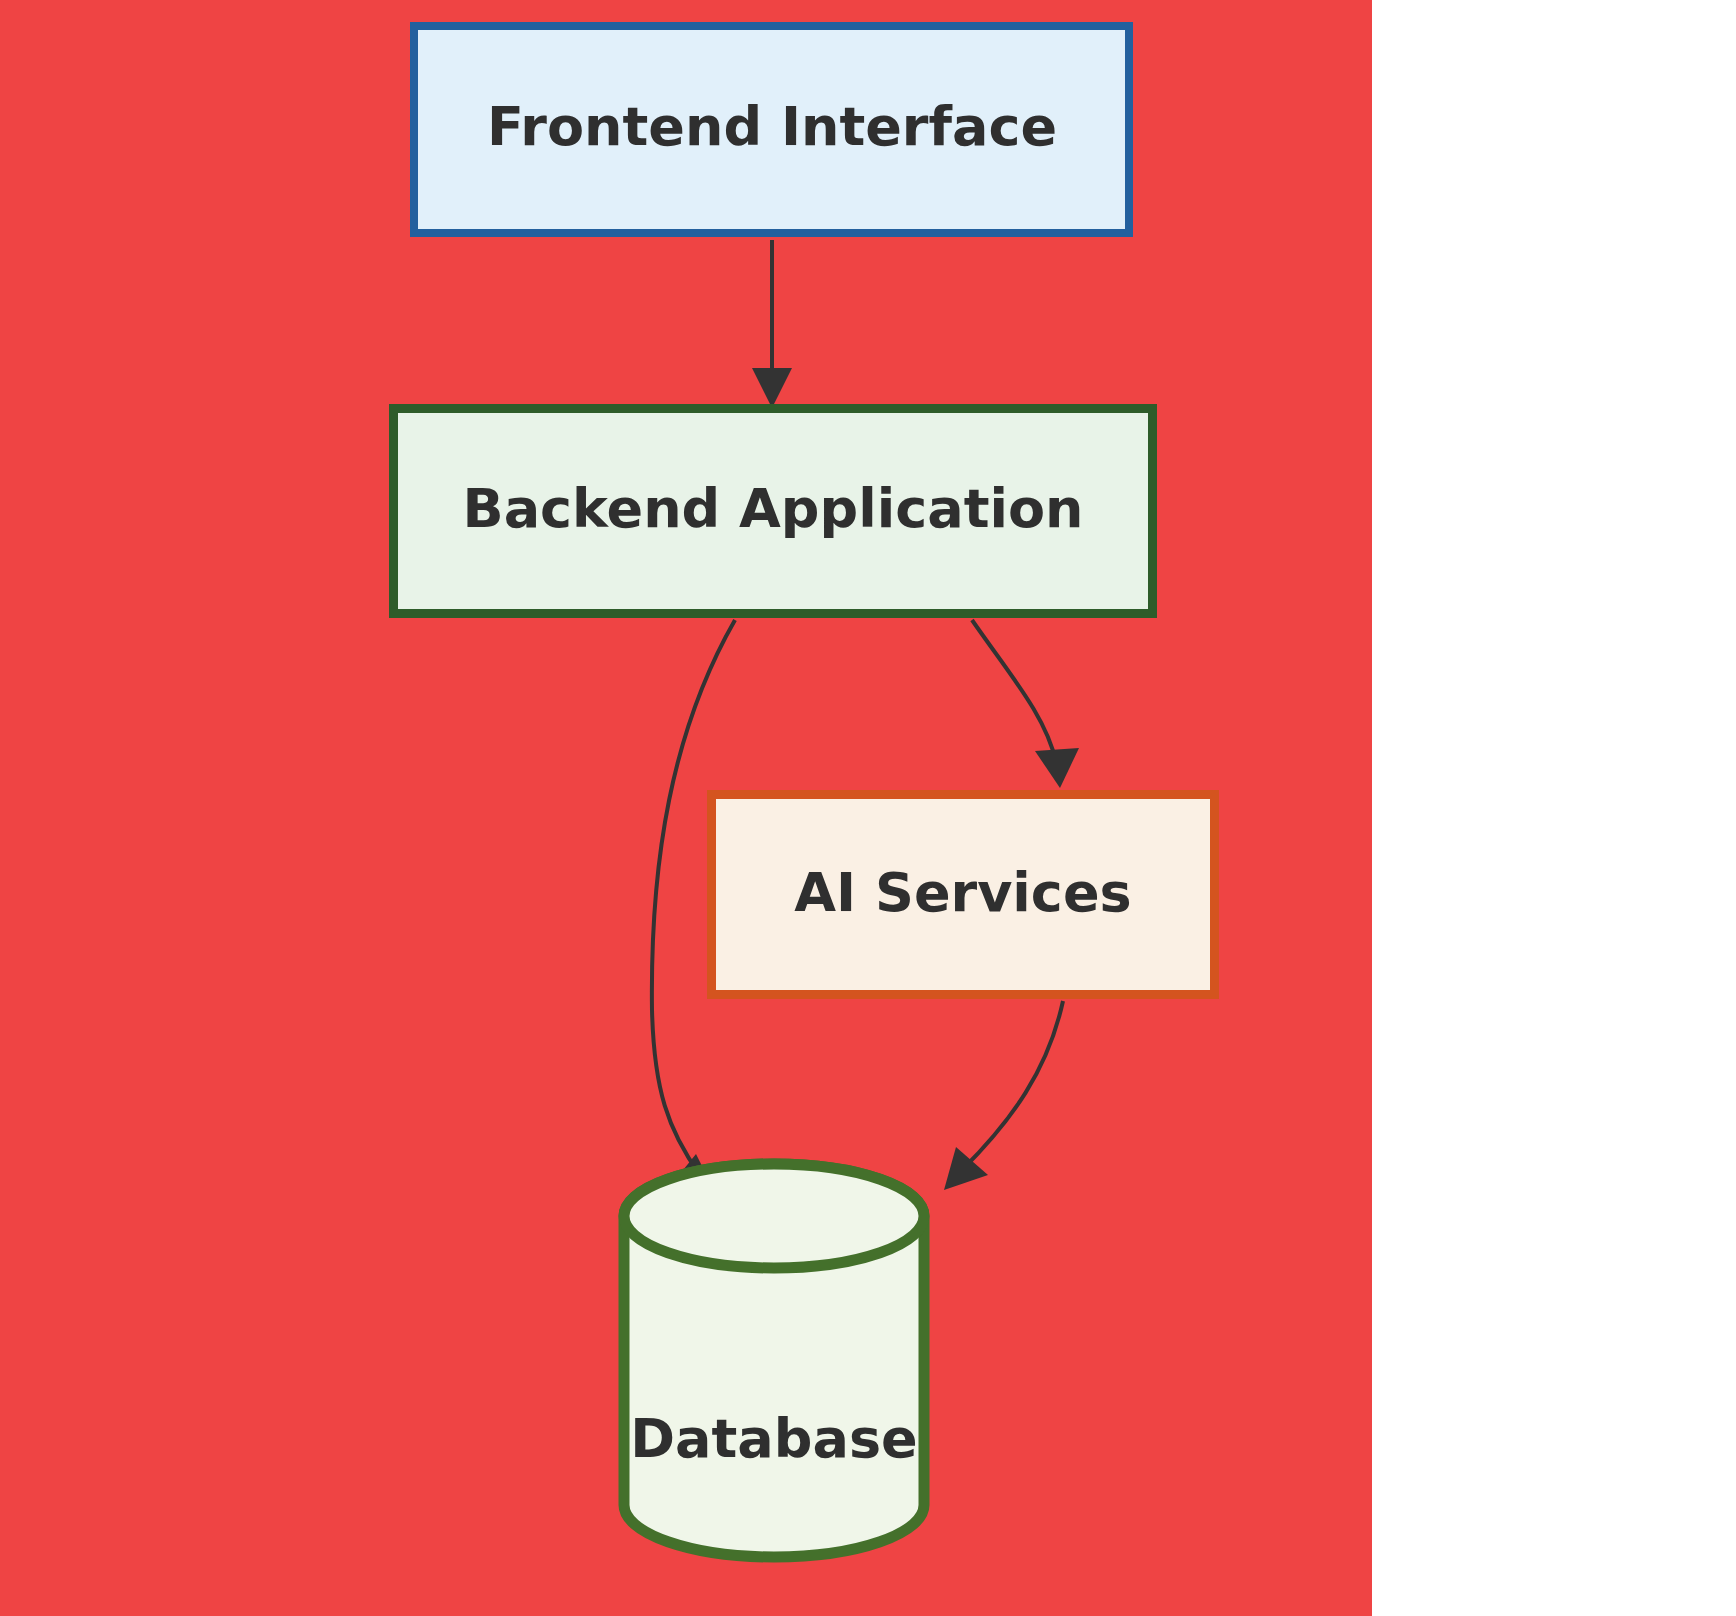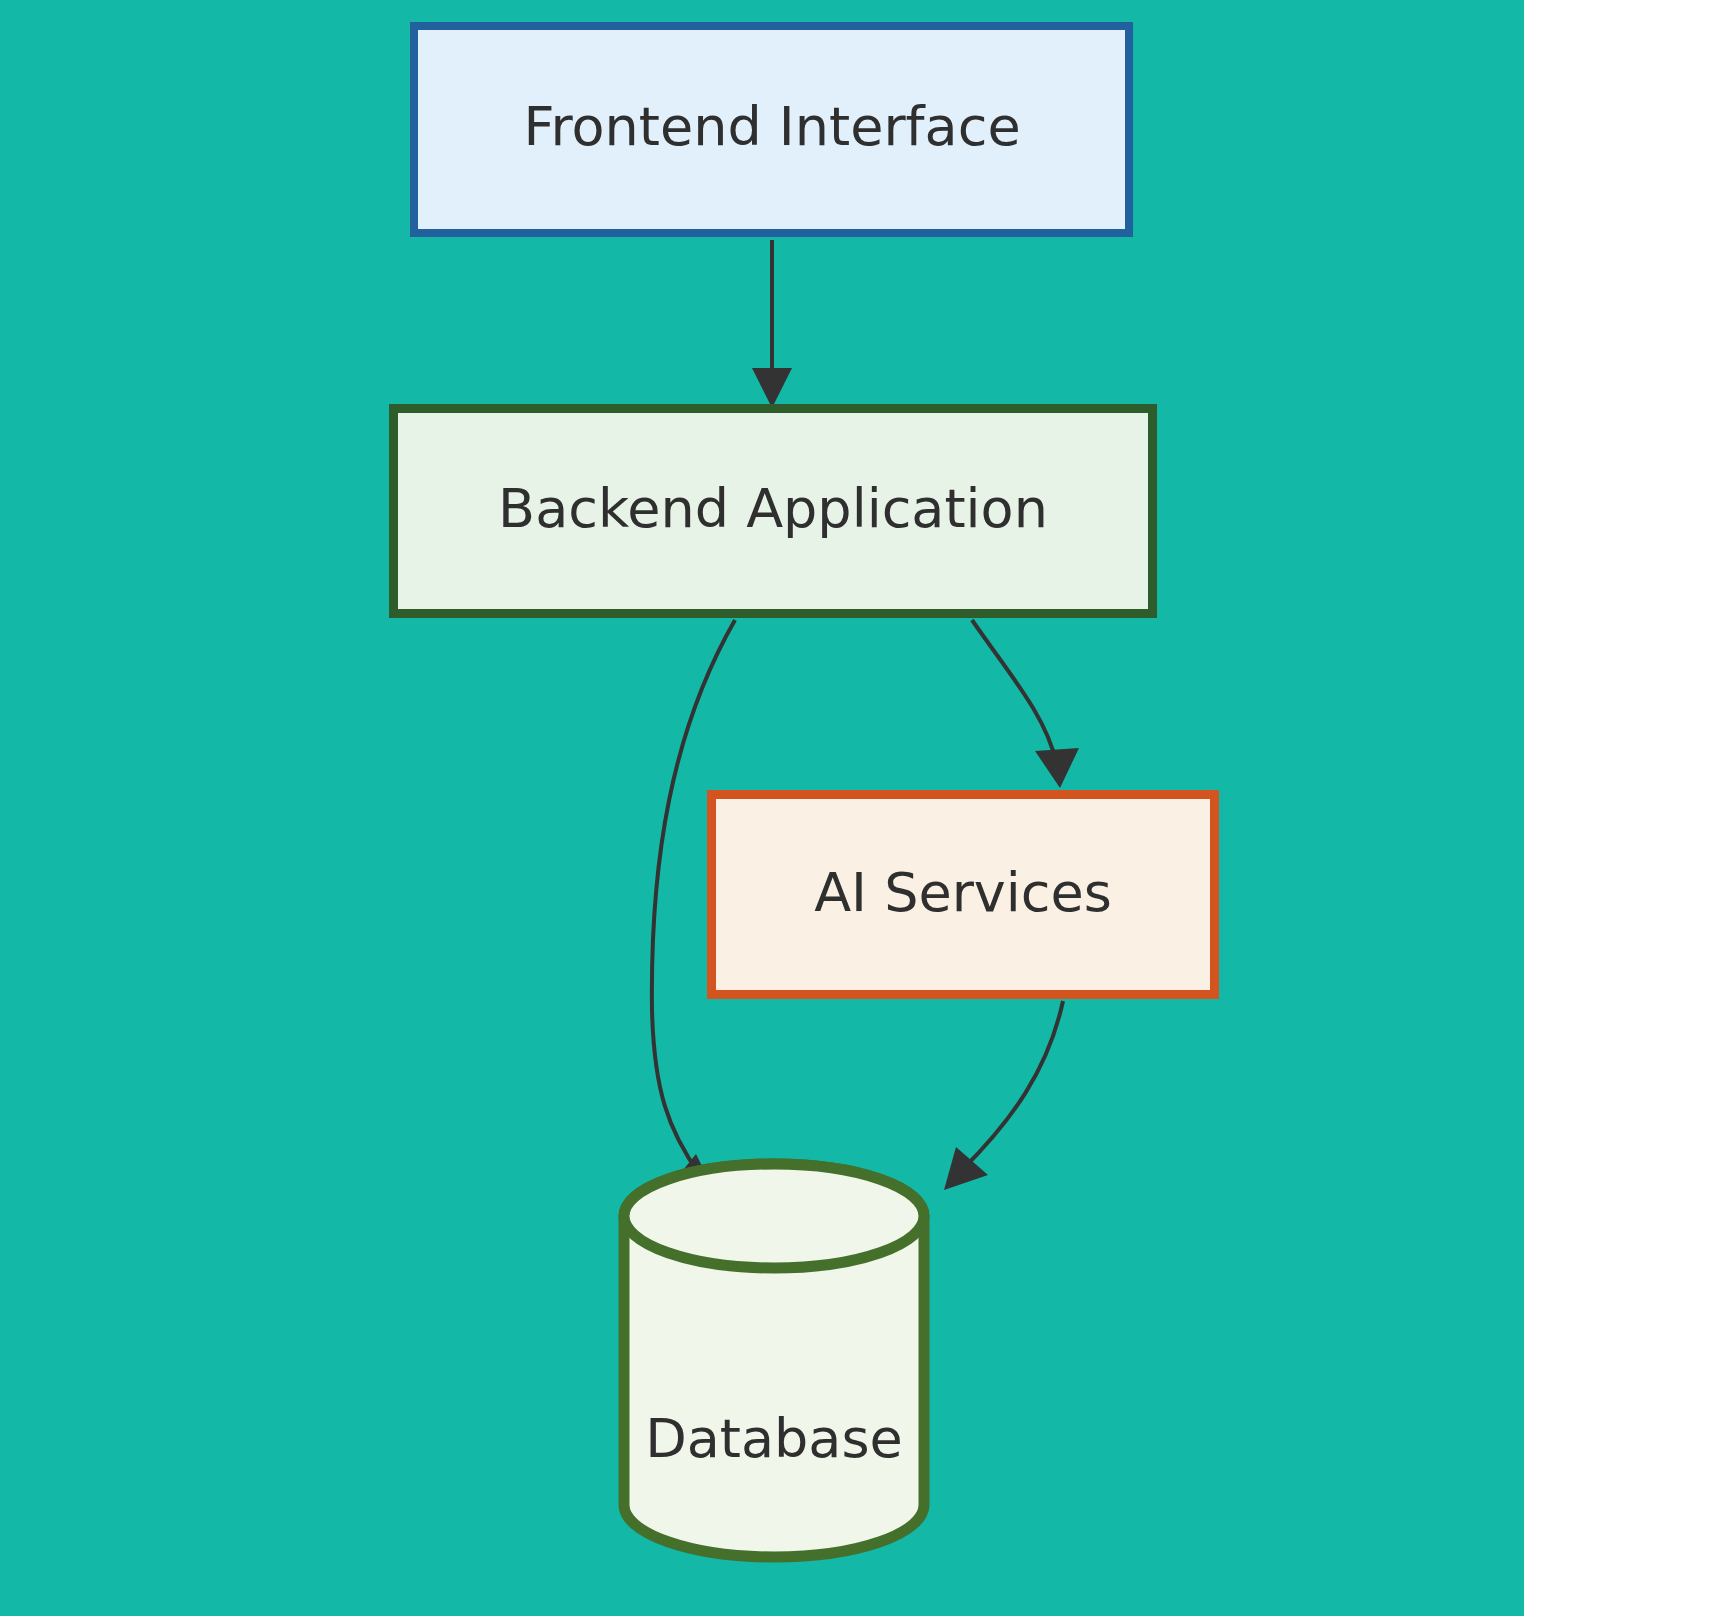--- a/index.html
+++ b/index.html
@@ -6,24 +6,25 @@
   html, body {
     margin: 0;
     padding: 0;
     background: #ffffff;
   }
   body {
     font-family: "DejaVu Sans", "Liberation Sans", sans-serif;
   }
   #diagram-canvas {
     position: relative;
-    width: 1524px;
+    width: 1372px;
     height: 1616px;
-    background: #14b8a6;
+    background: #ef4444;
     overflow: hidden;
+    font-weight: bold;
   }
   #flow-svg {
     position: absolute;
     left: 0;
     top: 0;
     width: 1736px;
     height: 1616px;
   }
   .node-label {
     font-family: "DejaVu Sans", "Liberation Sans", sans-serif;

